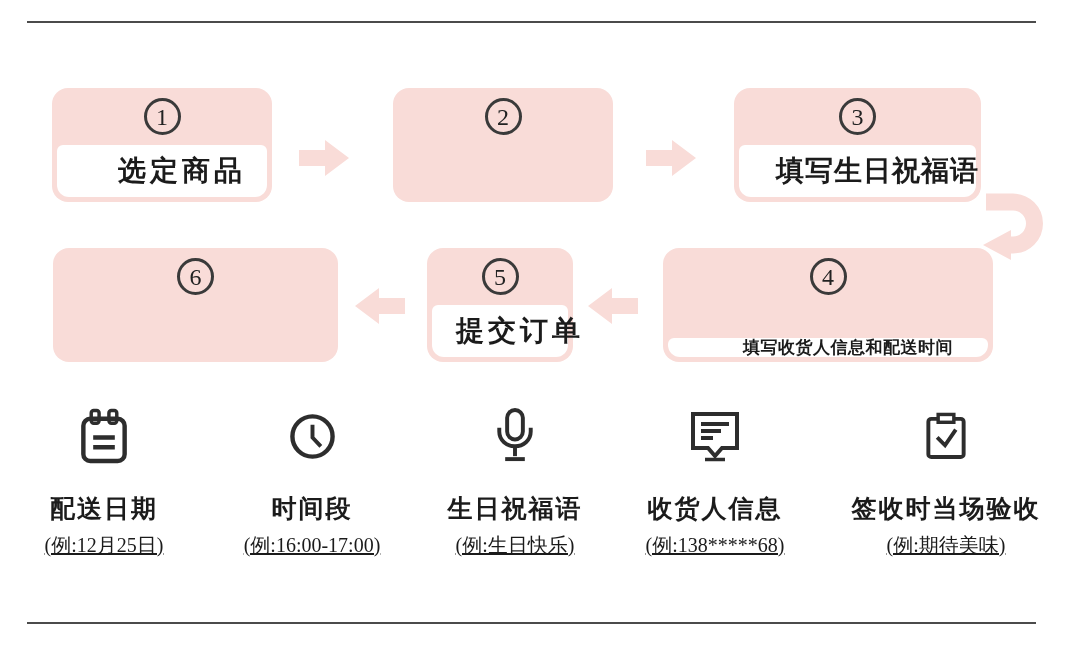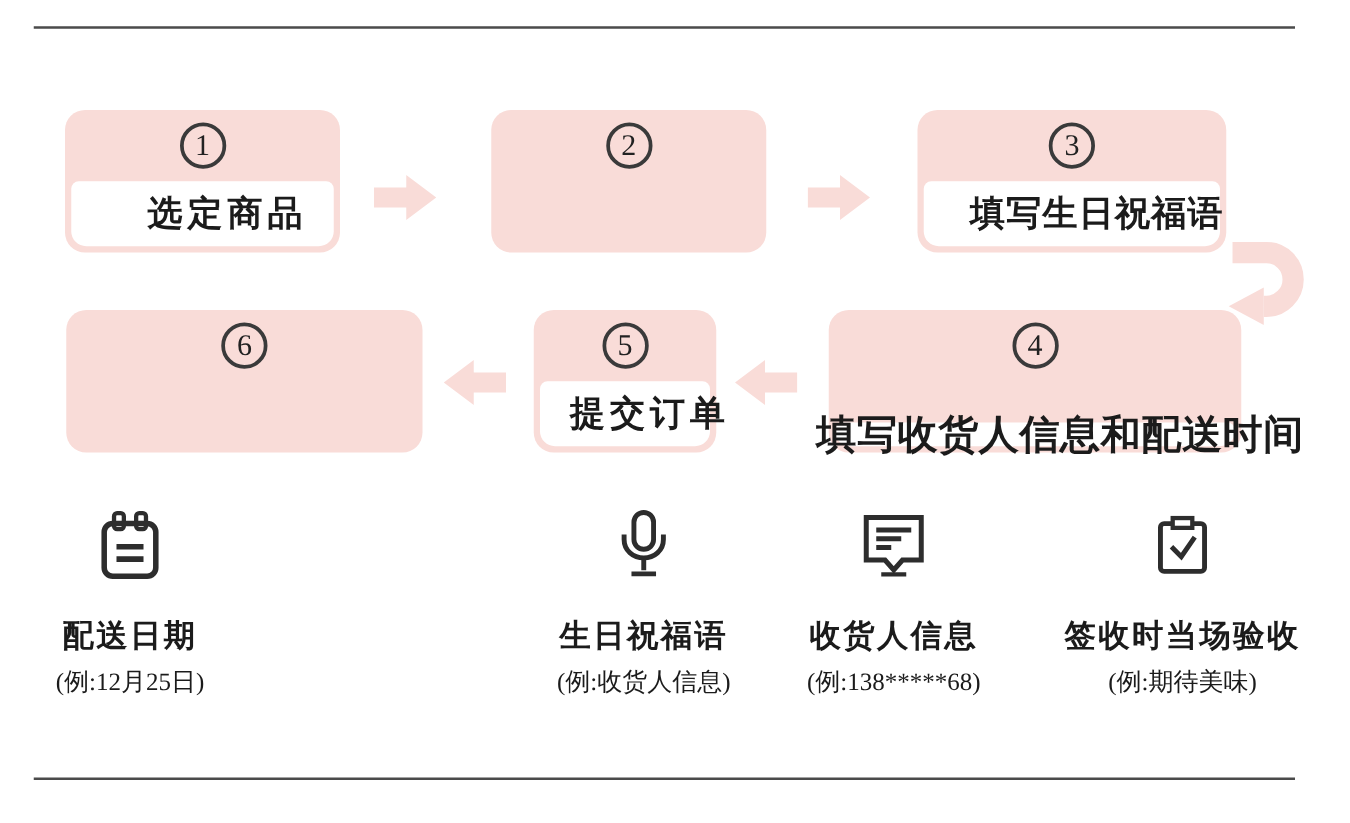--- a/index.html
+++ b/index.html
@@ -25,34 +25,34 @@
     width:31px;height:31px;border:3px solid var(--circle);border-radius:50%;
     display:flex;align-items:center;justify-content:center;
     font-size:24px;line-height:1;color:#222;background:transparent;
   }
   .fbody{
     position:absolute;left:5px;right:5px;top:57px;bottom:5px;background:#fff;
     border-radius:6px 6px 12px 12px;display:flex;align-items:center;justify-content:center;
     font-size:28px;font-weight:bold;letter-spacing:1px;white-space:nowrap;padding-left:40px;
   }
   .ls4 .fbody{letter-spacing:4px;}
-  .long .fbody{font-size:32px;letter-spacing:0.5px;margin-top:33px;}
+  .long .fbody{font-size:17px;letter-spacing:0.5px;margin-top:33px;}
 
   
   .arrow{position:absolute;width:50px;height:36px;background:var(--pink);}
   .arrow-r{clip-path:polygon(0% 28%,52% 28%,52% 0%,100% 50%,52% 100%,52% 72%,0% 72%);}
   .arrow-l{clip-path:polygon(100% 28%,48% 28%,48% 0%,0% 50%,48% 100%,48% 72%,100% 72%);}
 
   .uturn{position:absolute;left:980px;top:190px;}
 
   
   .col{position:absolute;top:404px;display:flex;flex-direction:column;align-items:center;}
   .icon-wrap{height:64px;display:flex;align-items:center;justify-content:center;}
   .llabel{margin-top:24px;font-size:25px;font-weight:bold;letter-spacing:2px;white-space:nowrap;}
-  .lexample{margin-top:7px;font-size:20px;white-space:nowrap;}
+  .lexample{margin-top:7px;font-size:20px;white-space:nowrap;text-decoration:underline;}
   .icon-wrap svg{stroke:var(--icon);}
 </style>
 </head>
 <body>
 
 <div class="canvas">
 
   <div class="rule rule-top"></div>
 
   <div class="fbox ls4" style="left:52px;top:88px;width:220px;">
@@ -114,32 +114,42 @@
         <rect x="4" y="11" width="42" height="43" rx="7" stroke-width="4.5"></rect>
         <rect x="12" y="2.5" width="8" height="13" rx="2.5" stroke-width="3.5"></rect>
         <rect x="30" y="2.5" width="8" height="13" rx="2.5" stroke-width="3.5"></rect>
         <path d="M14 30 H36 M14 40 H36" stroke-width="4.5"></path>
       </svg>
     </div>
     <div class="llabel">配送日期</div>
     <div class="lexample">(例:12月25日)</div>
   </div>
 
+  <div class="col" style="left:212px;width:200px;">
+    <div class="icon-wrap">
+      <svg width="49" height="49" viewBox="0 0 50 50" fill="none">
+        <circle cx="25" cy="25" r="20.5" stroke-width="4.5"></circle>
+        <path d="M25 13 V26 L33.5 35" stroke-width="4"></path>
+      </svg>
+    </div>
+    <div class="llabel">时间段</div>
+    <div class="lexample">(例:16:00-17:00)</div>
+  </div>
 
   <div class="col" style="left:417px;width:196px;text-align:right;">
     <div class="icon-wrap">
       <svg width="46" height="57" viewBox="0 0 46 58" fill="none">
         <rect x="15" y="2" width="16" height="30" rx="8" stroke-width="4"></rect>
         <path d="M7 20 v4 c0 9 7.5 15 16 15 s16 -6 16 -15 v-4" stroke-width="4"></path>
         <path d="M23 39 V49" stroke-width="4"></path>
         <path d="M13 52 H33" stroke-width="4"></path>
       </svg>
     </div>
     <div class="llabel">生日祝福语</div>
-    <div class="lexample">(例:收货人信息)</div>
+    <div class="lexample">(例:生日快乐)</div>
   </div>
 
   <div class="col" style="left:617px;width:196px;text-align:center;">
     <div class="icon-wrap">
       <svg width="52" height="52" viewBox="0 0 52 52" fill="none">
         <path d="M4 4 H48 V38 H33 L26 46 L19 38 H4 Z" stroke-width="4" stroke-linejoin="miter"></path>
         <path d="M12 14 H40 M12 21 H32 M12 28 H24" stroke-width="4"></path>
         <path d="M16 49.5 H36" stroke-width="3.5"></path>
       </svg>
     </div>

